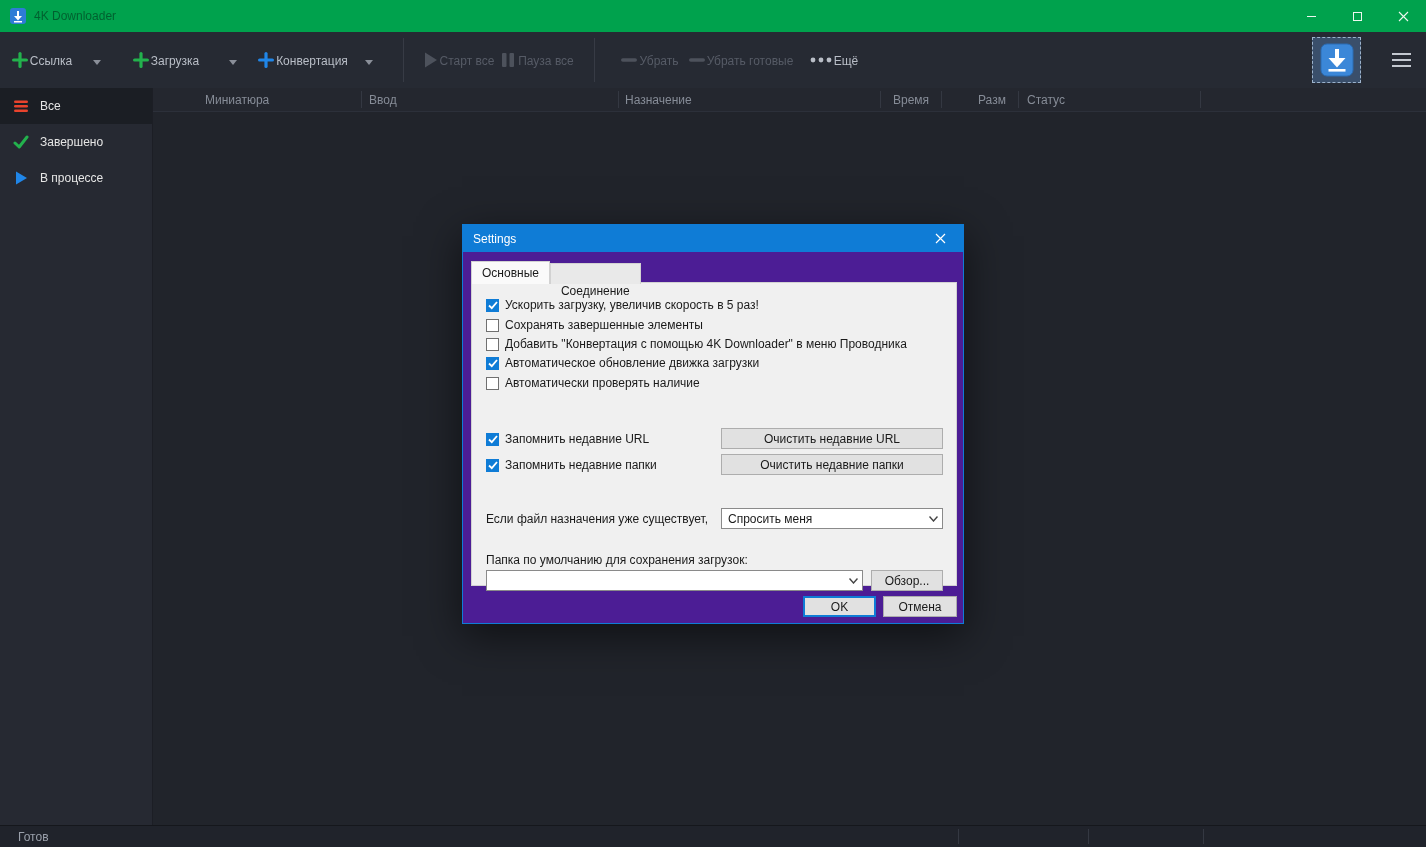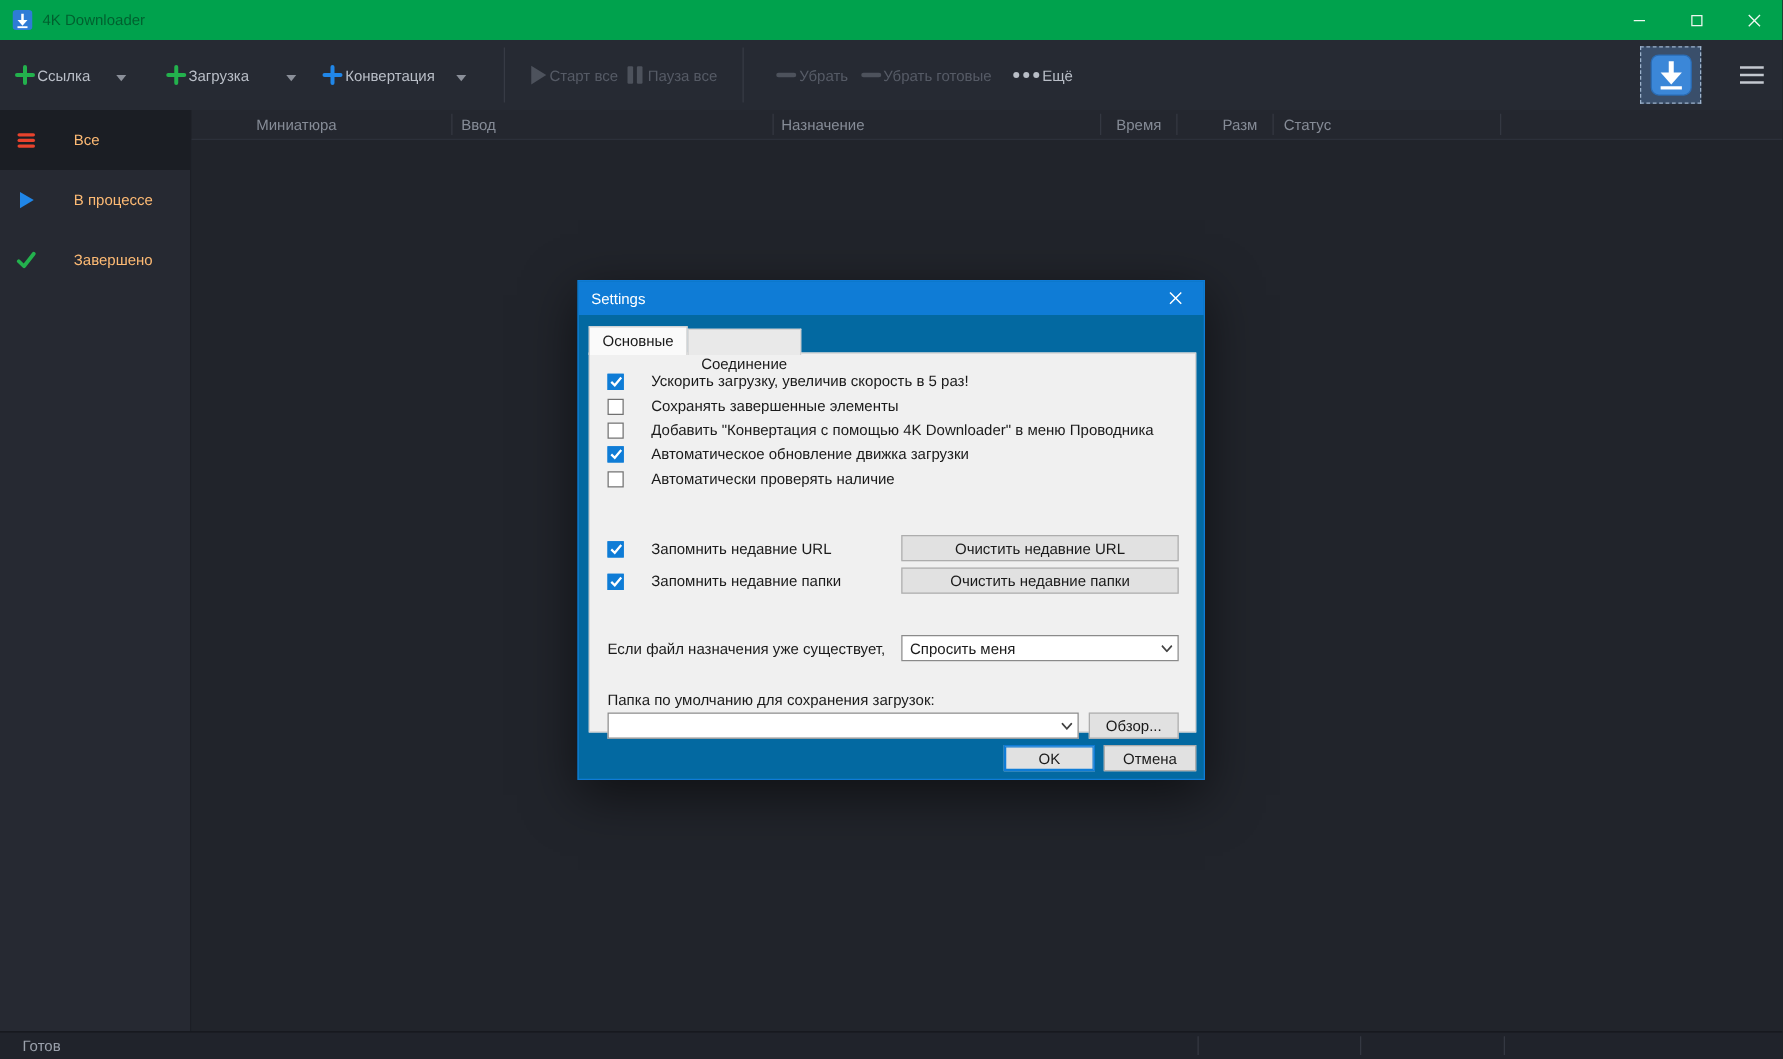--- a/index.html
+++ b/index.html
@@ -41,47 +41,47 @@
 
   
   .list-header { position:absolute; left:153px; right:0; top:88px; height:24px;
     background:#24272f; border-bottom:1px solid #2c303a; color:#868c97; }
   .col { position:absolute; top:5px; white-space:nowrap; cursor:default; }
   .colsep { position:absolute; top:3px; bottom:3px; width:1px; background:#343842; }
 
   
   .sidebar { position:absolute; left:0; top:88px; bottom:22px; width:153px;
     background:var(--bg-sidebar,#262932); border-right:1px solid rgba(0,0,0,0.25); }
-  .side-item { height:48px; display:flex; align-items:center; padding-left:13px; gap:30px;
-    color:#fdba74; cursor:default; }
+  .side-item { height:36px; display:flex; align-items:center; padding-left:13px; gap:11px;
+    color:#e5e5e5; cursor:default; }
   .side-item.selected { background:#1b1e24; }
 
   
   .main-area { position:absolute; left:153px; right:0; top:112px; bottom:22px; background:var(--bg-main,#21242b); }
   .statusbar { position:absolute; left:0; bottom:0; right:0; height:22px; background:#20232b;
     border-top:1px solid #15171c; color:#9aa0ab; display:flex; align-items:center; }
   .statusbar .stext { margin-left:18px; }
   .ssep { position:absolute; top:3px; bottom:3px; width:1px; background:#343842; }
 
   
   .dialog { position:absolute; left:462px; top:224px; width:502px; height:400px;
-    background:#0369a1; border:1px solid var(--accent,#0f7cd6);
+    background:#4c1d95; border:1px solid var(--accent,#0f7cd6);
     box-shadow:0 12px 40px rgba(0,0,0,0.55); color:#1a1a1a; }
   .dlg-titlebar { position:absolute; left:0; top:0; right:0; height:27px;
     background:var(--accent,#0f7cd6); color:#fff; display:flex; align-items:center; }
   .dlg-title { margin-left:10px; font-size:12px; }
   .dlg-close { margin-left:auto; width:45px; height:27px; display:flex; align-items:center;
     justify-content:center; cursor:default; }
   .tabs { position:absolute; left:8px; top:36px; height:22px; display:flex; z-index:2; }
   .tab { padding:20px 10px 0 10px; border:1px solid #d2d2d2; border-bottom:none;
     background:#e9e9e9; margin-top:2px; height:20px; cursor:default; }
   .tab.active { background:#fafafa; margin-top:0; height:23px; padding-top:4px; }
   .tab-page { position:absolute; left:8px; top:57px; width:486px; height:304px;
     background:#f0f0f0; border:1px solid #d2d2d2; }
-  .cbrow { position:absolute; left:14px; height:16px; display:flex; align-items:center; gap:22px; cursor:default;text-align:center; }
+  .cbrow { position:absolute; left:14px; height:16px; display:flex; align-items:center; gap:6px; cursor:default;text-align:center; }
   .cb { width:13px; height:13px; background:#fff; border:1px solid #707070; display:flex;
     align-items:center; justify-content:center; flex:0 0 13px; }
   .cb svg { display:none; }
   .cb.checked { background:var(--accent,#0f7cd6); border-color:var(--accent,#0f7cd6); }
   .cb.checked svg { display:block; }
   .dbtn { position:absolute; height:21px; background:#e1e1e1; border:1px solid #adadad;
     display:flex; align-items:center; justify-content:center; font-size:12px; cursor:default; }
   .dbtn.default { border:1px solid var(--accent,#0f7cd6); box-shadow:inset 0 0 0 1px var(--accent,#0f7cd6); }
   .dlabel { position:absolute; left:14px; height:16px; display:flex; align-items:center; }
   .combo { position:absolute; height:21px; background:#fff; border:1px solid #8a8a8a;
@@ -247,29 +247,29 @@
   <div class="side-item selected">
     <svg width="16" height="16" viewBox="0 0 16 16">
       <rect x="1" y="2.5" width="14" height="2.6" rx="1.3" fill="var(--sidebar-all-icon,#e8432d)"></rect>
       <rect x="1" y="7" width="14" height="2.6" rx="1.3" fill="var(--sidebar-all-icon,#e8432d)"></rect>
       <rect x="1" y="11.5" width="14" height="2.6" rx="1.3" fill="var(--sidebar-all-icon,#e8432d)"></rect>
     </svg>
     <span>Все</span>
   </div>
   <div class="side-item">
     <svg width="16" height="16" viewBox="0 0 16 16">
+      <path d="M2 9 L6.2 13 L14 3" fill="none" stroke="var(--check-green,#23b14d)" stroke-width="3" stroke-linecap="round" stroke-linejoin="round"></path>
+    </svg>
+    <span>Завершено</span>
+  </div>
+  <div class="side-item">
+    <svg width="16" height="16" viewBox="0 0 16 16">
       <path d="M3 1.5 L14 8 L3 14.5 Z" fill="var(--plus-blue,#2086e8)"></path>
     </svg>
     <span>В процессе</span>
-  </div>
-  <div class="side-item">
-    <svg width="16" height="16" viewBox="0 0 16 16">
-      <path d="M2 9 L6.2 13 L14 3" fill="none" stroke="var(--check-green,#23b14d)" stroke-width="3" stroke-linecap="round" stroke-linejoin="round"></path>
-    </svg>
-    <span>Завершено</span>
   </div>
 </div>
 
 <div class="main-area"></div>
 
 <div class="statusbar">
   <span class="stext">Готов</span>
   <div class="ssep" style="left:958px;"></div>
   <div class="ssep" style="left:1088px;"></div>
   <div class="ssep" style="left:1203px;"></div>

